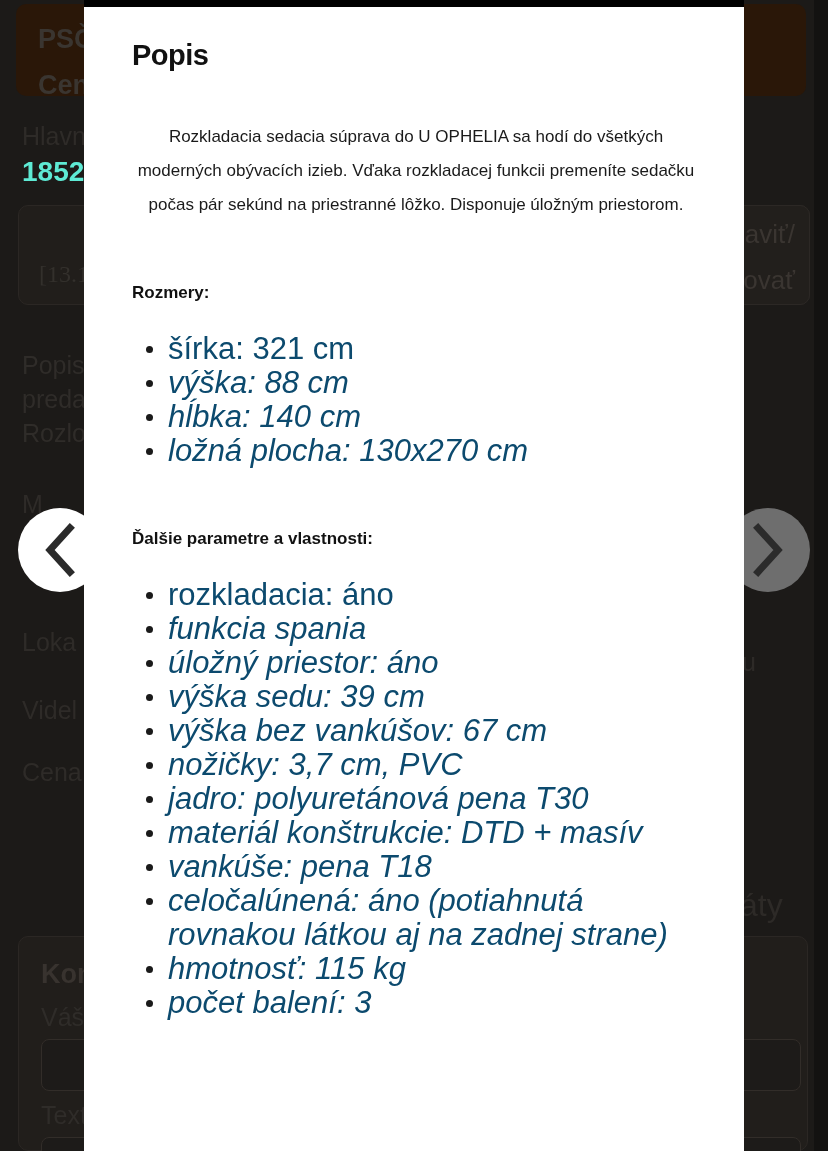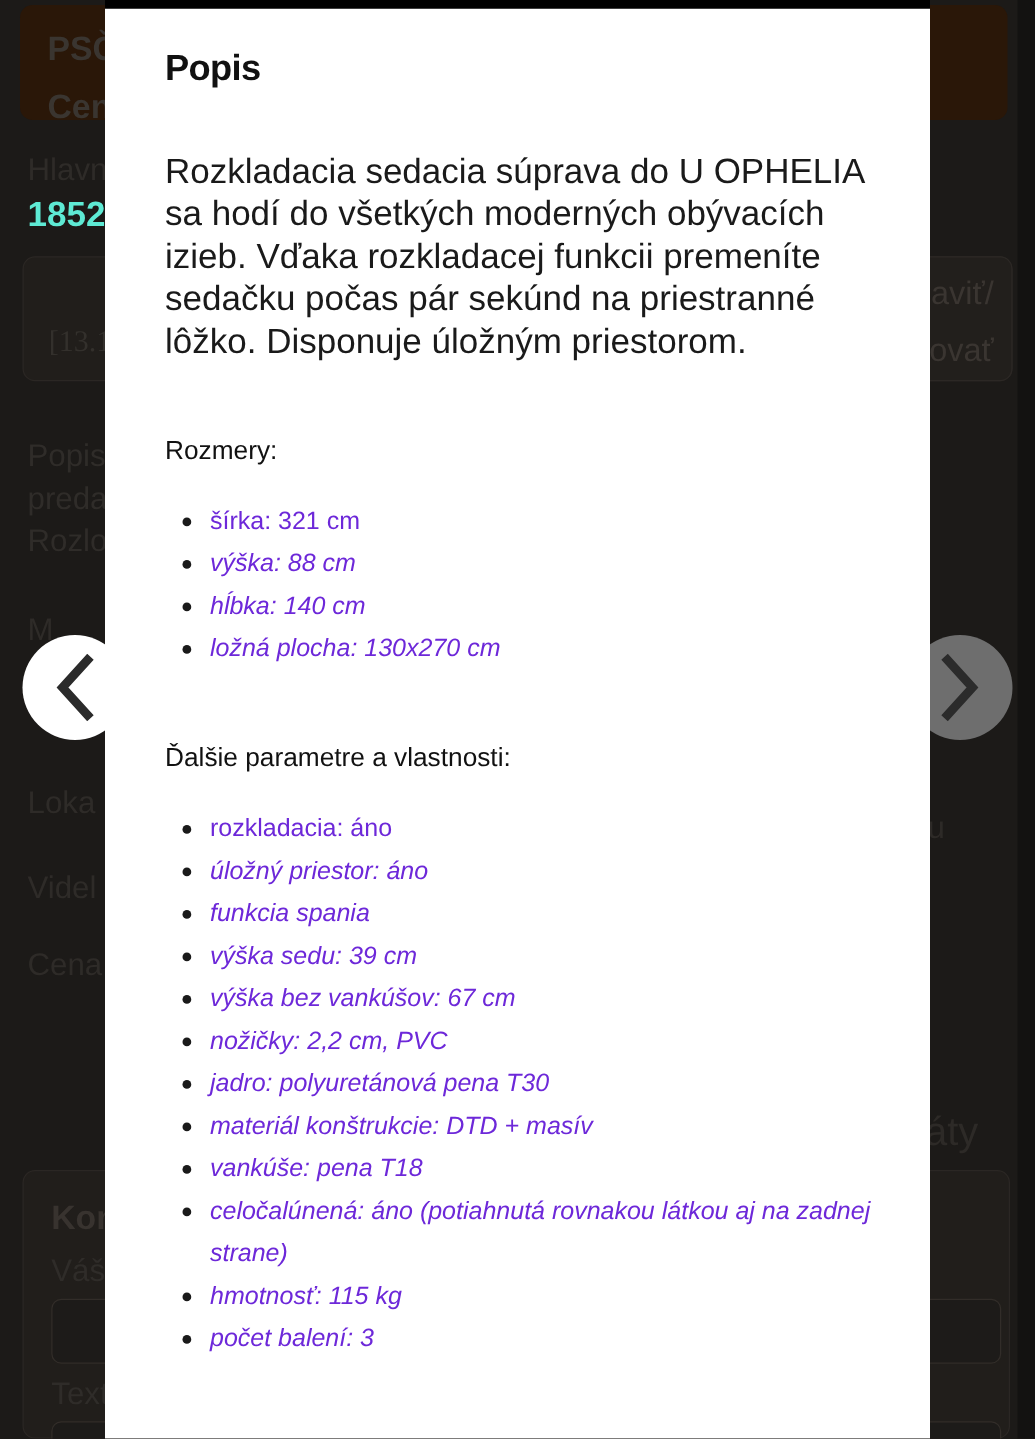--- a/index.html
+++ b/index.html
@@ -181,46 +181,47 @@
     font-size: 29px;
     font-weight: bold;
     color: #111111;
     letter-spacing: -0.5px;
     margin-top: 23px;
     line-height: 50px;
   }
 
   .modal-intro {
     margin-top: 40px;
-    font-size: 28px;
+    font-size: 17px;
     line-height: 34px;
     color: #1a1a1a;
     max-width: 570px;
+    text-align: center;
   }
 
   .section-head {
     margin-top: 56px;
-    font-size: 21px;
-    font-weight: normal;
+    font-size: 17px;
+    font-weight: bold;
     color: #111111;
     line-height: 30px;
   }
   .section-head.second { }
 
   ul.specs {
     margin-top: 24px;
     padding-left: 0;
     list-style: none;
   }
   ul.specs li {
     position: relative;
     padding-left: 36px;
-    font-size: 20px;
+    font-size: 31px;
     line-height: 34px;
-    color: #6d28d9;
+    color: #0c4a6e;
     margin-bottom: 0;
     max-width: 570px;
   }
   ul.specs li::before {
     content: "";
     position: absolute;
     left: 14px;
     top: 14px;
     width: 7px; height: 7px;
     border-radius: 50%;
@@ -302,25 +303,25 @@
       <ul class="specs" id="dimensions-list">
           <li>šírka: 321 cm</li>
           <li>výška: 88 cm</li>
           <li>hĺbka: 140 cm</li>
           <li>ložná plocha: 130x270 cm</li>
         </ul>
 
       <div class="section-head second">Ďalšie parametre a vlastnosti:</div>
       <ul class="specs" id="params-list">
           <li>rozkladacia: áno</li>
+          <li>funkcia spania</li>
           <li>úložný priestor: áno</li>
-          <li>funkcia spania</li>
           <li>výška sedu: 39 cm</li>
           <li>výška bez vankúšov: 67 cm</li>
-          <li>nožičky: 2,2 cm, PVC</li>
+          <li>nožičky: 3,7 cm, PVC</li>
           <li>jadro: polyuretánová pena T30</li>
           <li>materiál konštrukcie: DTD + masív</li>
           <li>vankúše: pena T18</li>
           <li>celočalúnená: áno (potiahnutá rovnakou látkou aj na zadnej strane)</li>
           <li>hmotnosť: 115 kg</li>
           <li>počet balení: 3</li>
         </ul>
 
     </div>
   </div>

